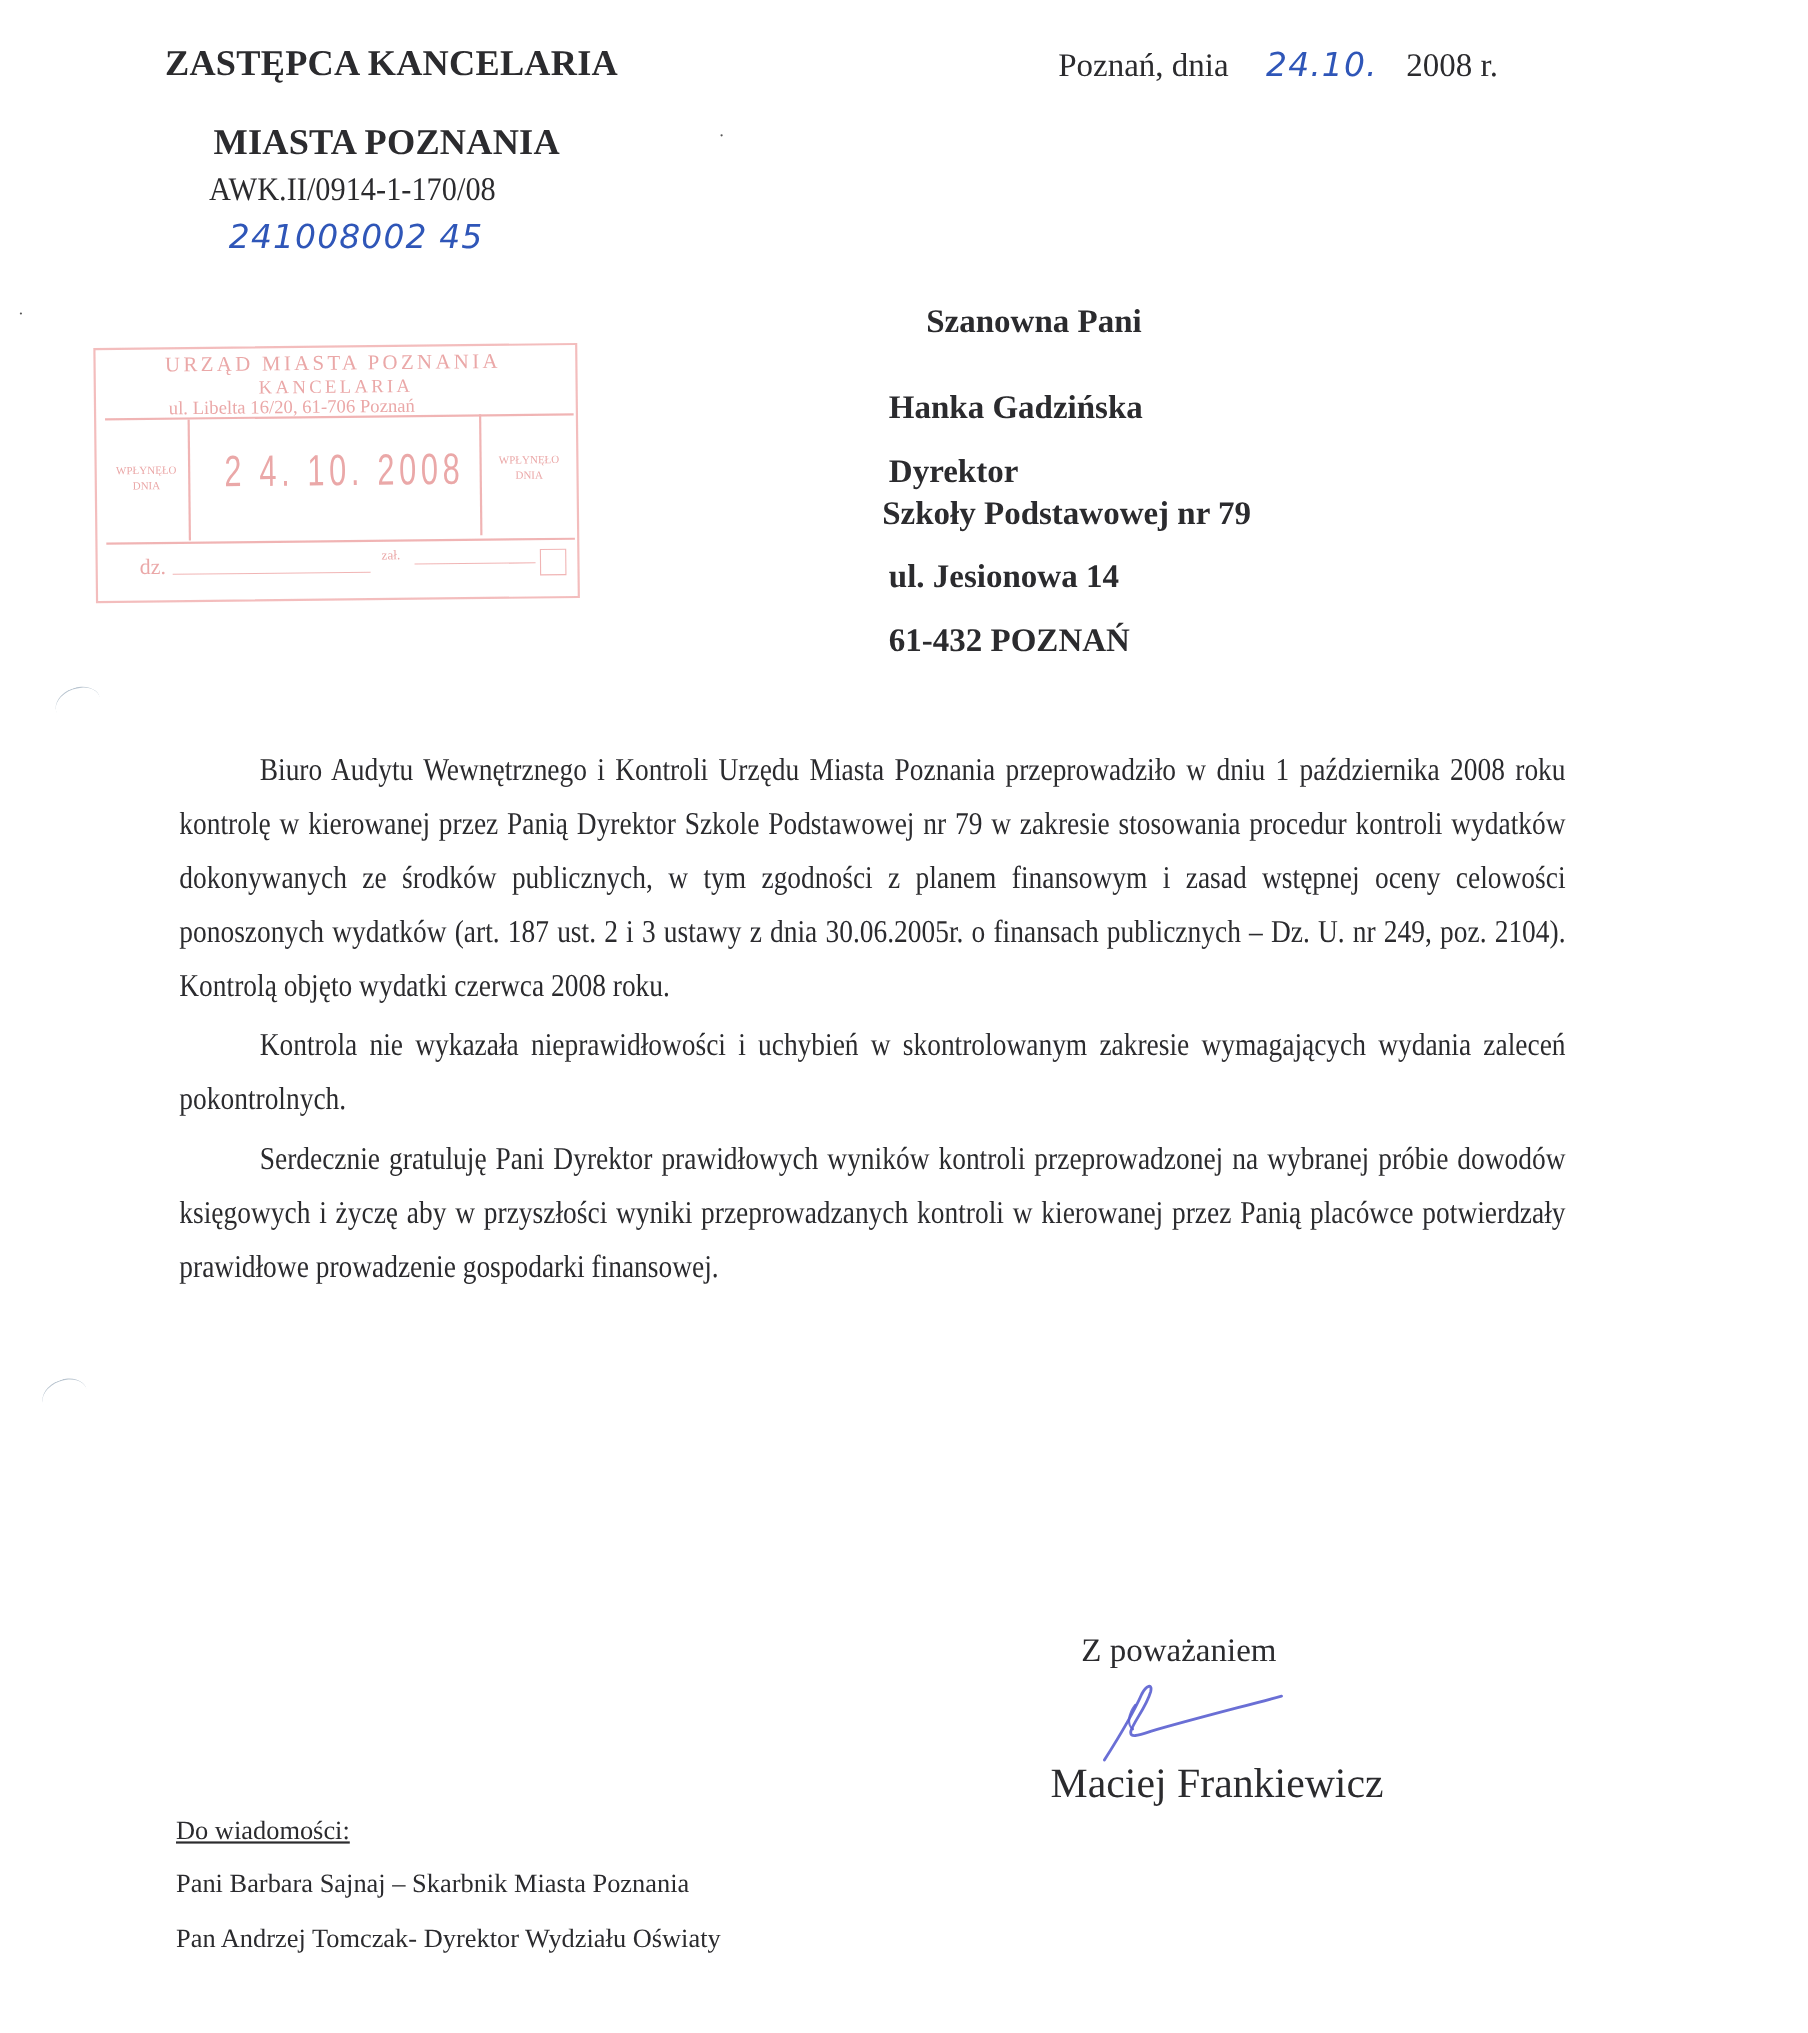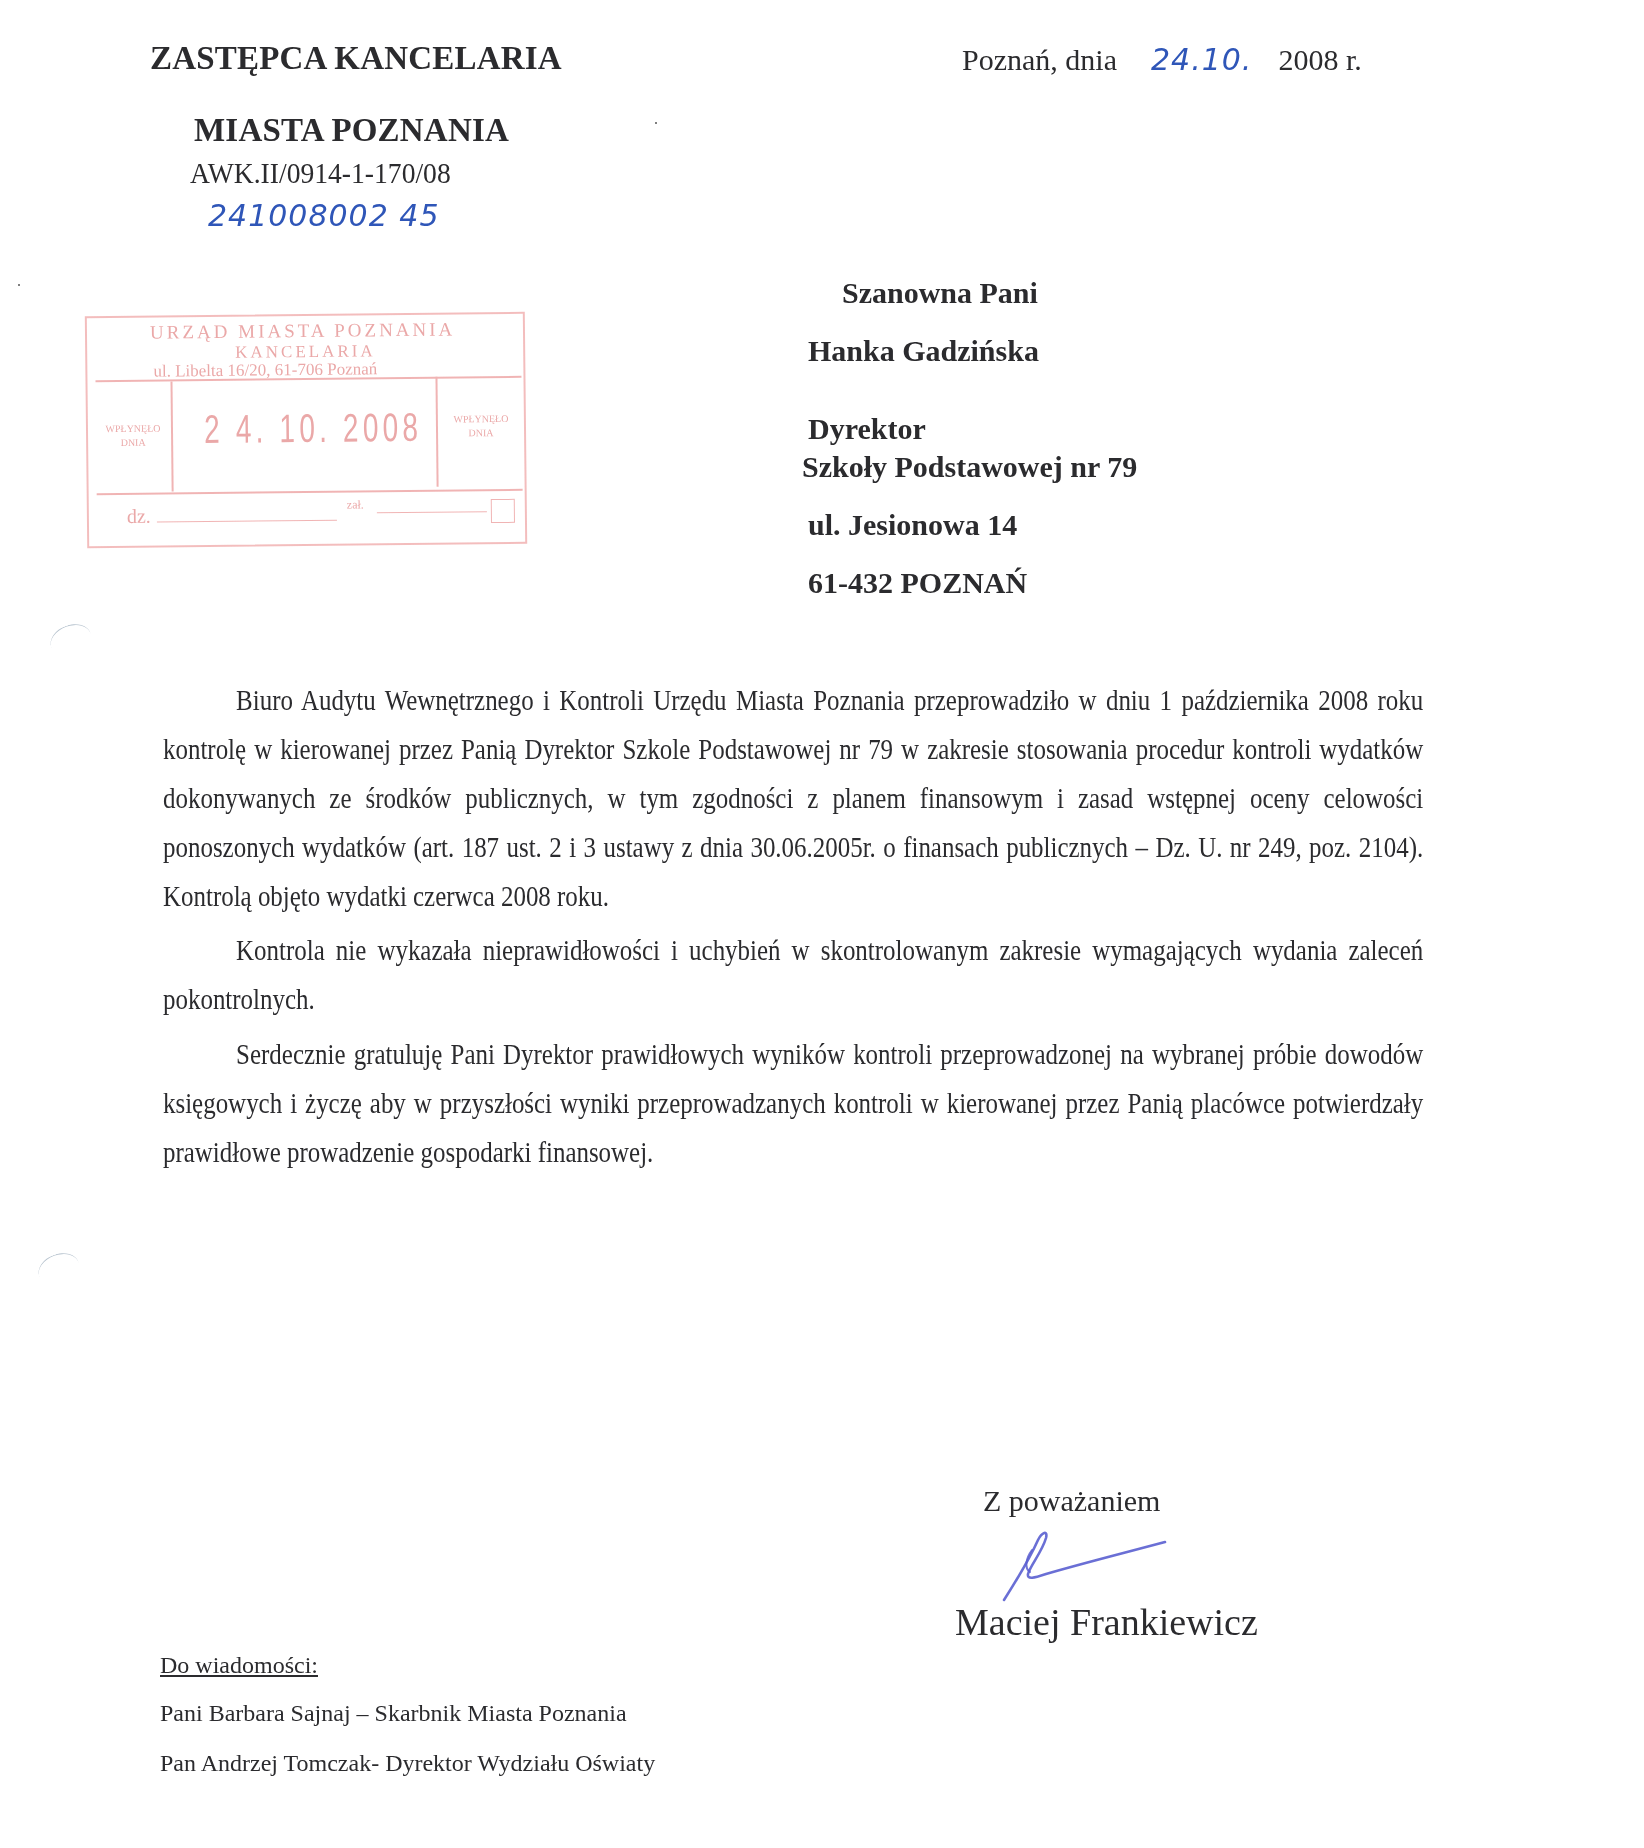--- a/index.html
+++ b/index.html
@@ -69,21 +69,21 @@
   <div class="txt" style="left:355px; top:116px; font-size:10px; width:80px; white-space:normal; text-align:center; line-height:14px;">WPŁYNĘŁO DNIA</div>
 
   <div class="txt" style="left:40px; top:205px; font-size:20px;">dz.</div>
   <div class="frame" style="left:70px; top:222px; width:180px; height:0; border-width:1px 0 0 0;"></div>
   <div class="txt" style="left:260px; top:200px; font-size:12px;">zał.</div>
   <div class="frame" style="left:290px; top:215px; width:110px; height:0; border-width:1px 0 0 0;"></div>
   <div class="frame" style="left:404px; top:203px; width:22px; height:22px; border-width:1px;"></div>
 </div>
 
 <div class="abs addr" style="left:808px; top:276px;margin-left:34px;">Szanowna Pani</div>
-<div class="abs addr" style="left:808px; top:334px;">Hanka Gadzińska</div>
+<div class="abs addr" style="left:808px; top:354px;">Hanka Gadzińska</div>
 <div class="abs addr" style="left:808px; top:392px;margin-top:20px;">Dyrektor</div>
 <div class="abs addr" style="left:802px; top:450px;">Szkoły Podstawowej nr 79</div>
 <div class="abs addr" style="left:808px; top:508px;">ul. Jesionowa 14</div>
 <div class="abs addr" style="left:808px; top:566px;">61-432 POZNAŃ</div>
 
 <div class="holemark" style="left:50px; top:625px; width:42px; height:30px; transform:rotate(-20deg);"></div>
 <div class="holemark" style="left:38px; top:1254px; width:42px; height:30px; transform:rotate(-20deg);"></div>
 
 <div class="body-block" style="top:676px;">
   <span class="condensed">

